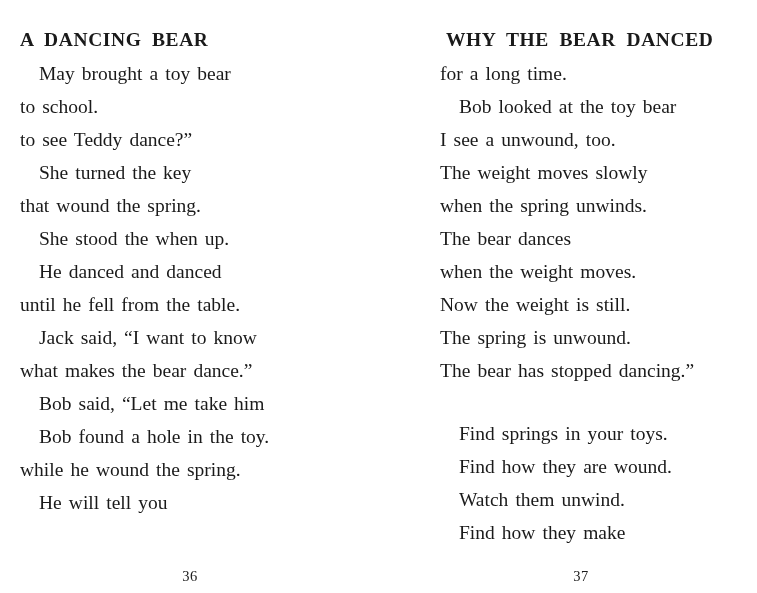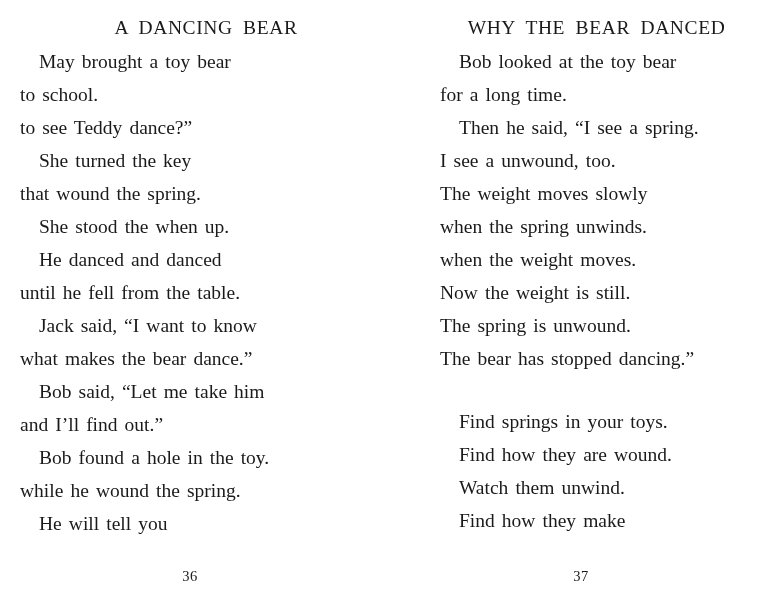--- a/index.html
+++ b/index.html
@@ -33,26 +33,25 @@
     box-sizing: border-box;
     padding-top: 10px;
   }
   .page-left  { width: 410px; padding-left: 20px;  padding-right: 12px; }
   .page-right { width: 347px; padding-left: 30px;  padding-right: 10px; }
 
   .section { display: block; }
 
   .heading {
     font-size: 19.5px;
-    font-weight: normal;
+    font-weight: bold;
     letter-spacing: 0.6px;
     word-spacing: 5px;
     line-height: 30px;
-    margin: 3px 0 2px 0;
-    text-align: center;
+    margin: 15px 0 2px 0;
     white-space: nowrap;
   }
   .page-left .heading  { padding-right: 6px; }
   .page-right .heading { padding-left: 6px; }
 
   .heading-spacer { height: 30px; }
 
   .line {
     font-size: 19.5px;
     line-height: 33px;
@@ -86,39 +85,38 @@
           <div class="line">to school.</div>
           <div class="line">to see Teddy dance?”</div>
           <div class="line indent">She turned the key</div>
           <div class="line">that wound the spring.</div>
           <div class="line indent">She stood the when up.</div>
           <div class="line indent">He danced and danced</div>
           <div class="line">until he fell from the table.</div>
           <div class="line indent">Jack said, “I want to know</div>
           <div class="line">what makes the bear dance.”</div>
           <div class="line indent">Bob said, “Let me take him</div>
-          <div class="line">and I’ll find out.”</div>
           <div class="line indent">Bob found a hole in the toy.</div>
           <div class="line">while he wound the spring.</div>
           <div class="line indent">He will tell you</div>
         </div>
       </div>
     <div class="page-number page-number-left">36</div>
   </div>
 
   <div class="page page-right">
     <div class="sections">
         <div class="section">
           <div class="heading">WHY THE BEAR DANCED</div>
+          <div class="line">for a long time.</div>
           <div class="line indent">Bob looked at the toy bear</div>
-          <div class="line">for a long time.</div>
-          <div class="line indent">Then he said, “I see a spring.</div>
           <div class="line">I see a unwound, too.</div>
           <div class="line">The weight moves slowly</div>
           <div class="line">when the spring unwinds.</div>
+          <div class="line">The bear dances</div>
           <div class="line">when the weight moves.</div>
           <div class="line">Now the weight is still.</div>
           <div class="line">The spring is unwound.</div>
           <div class="line">The bear has stopped dancing.”</div>
         </div>
         <div class="section">
           <div class="heading-spacer"></div>
           <div class="line indent">Find springs in your toys.</div>
           <div class="line indent">Find how they are wound.</div>
           <div class="line indent">Watch them unwind.</div>

